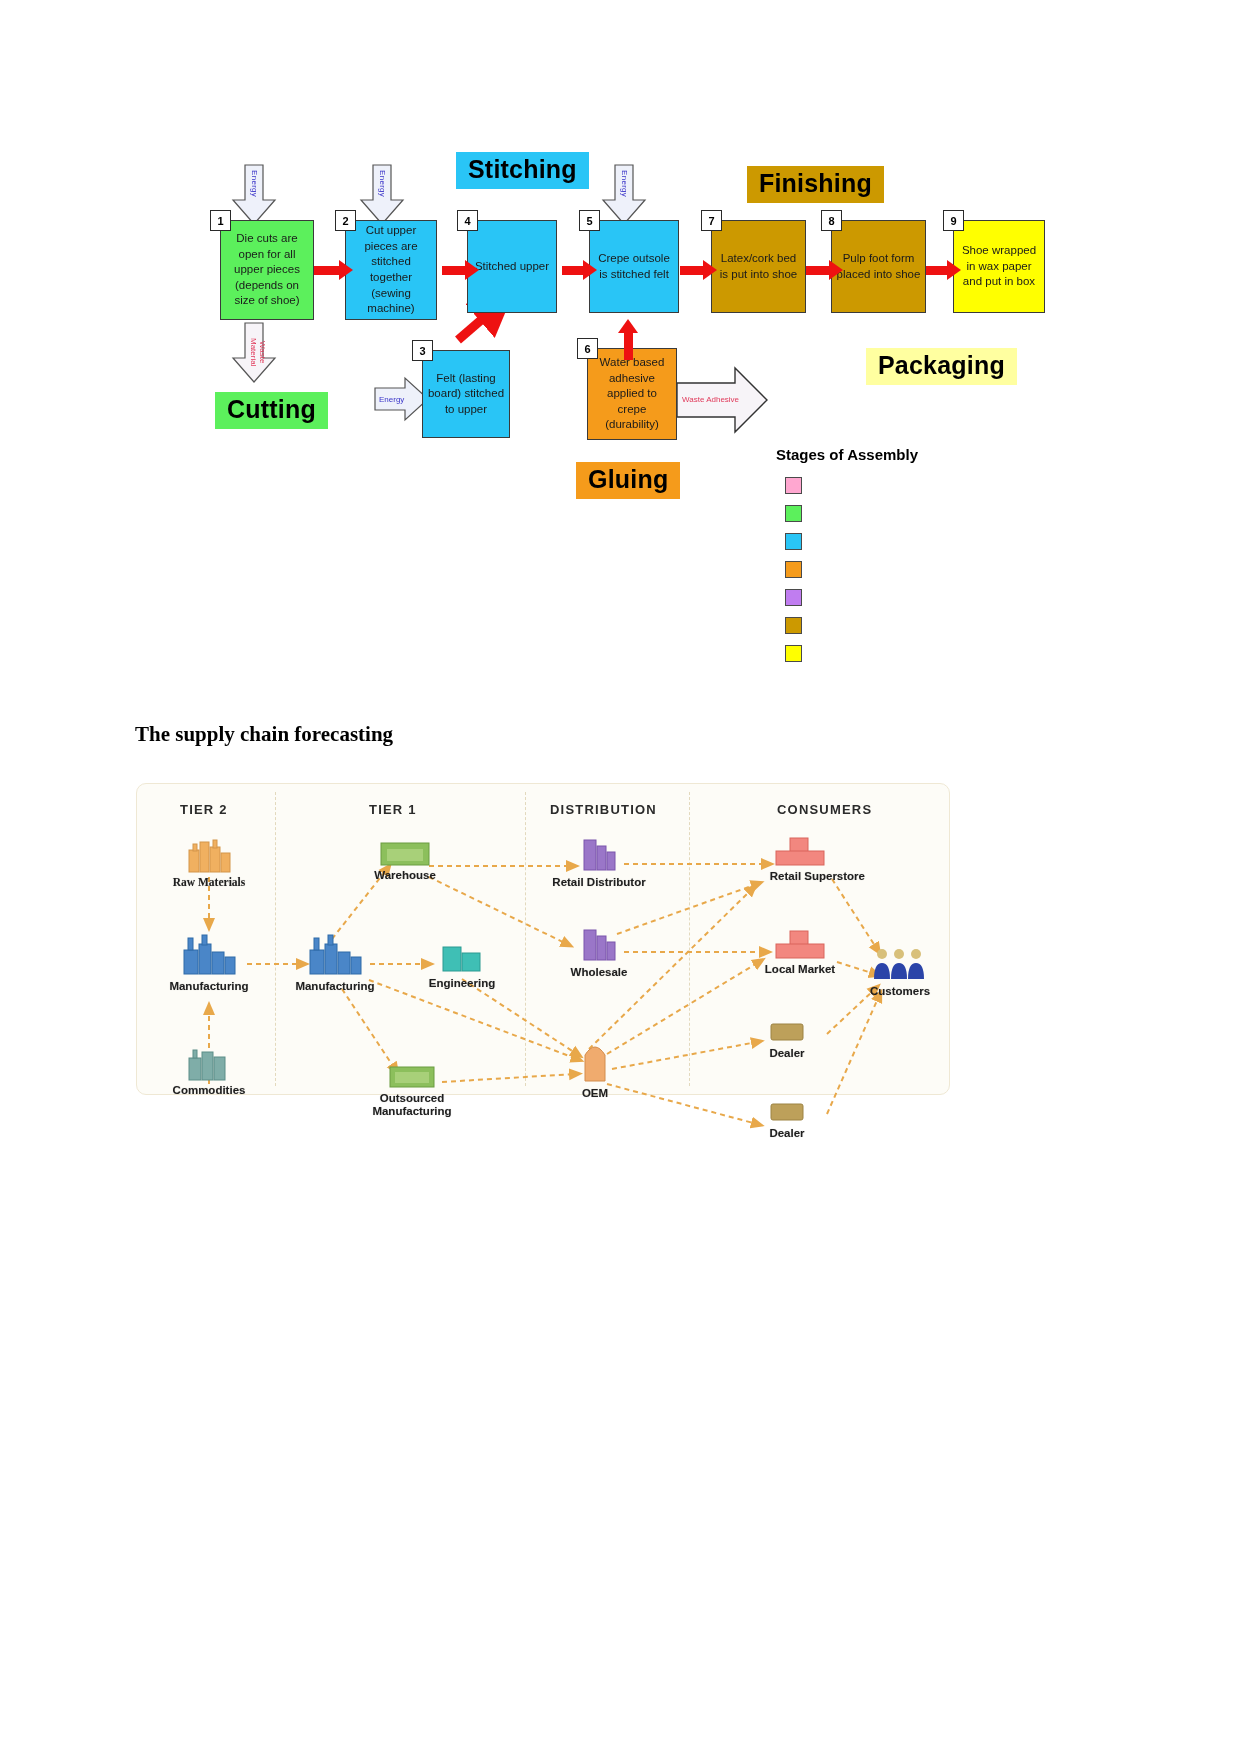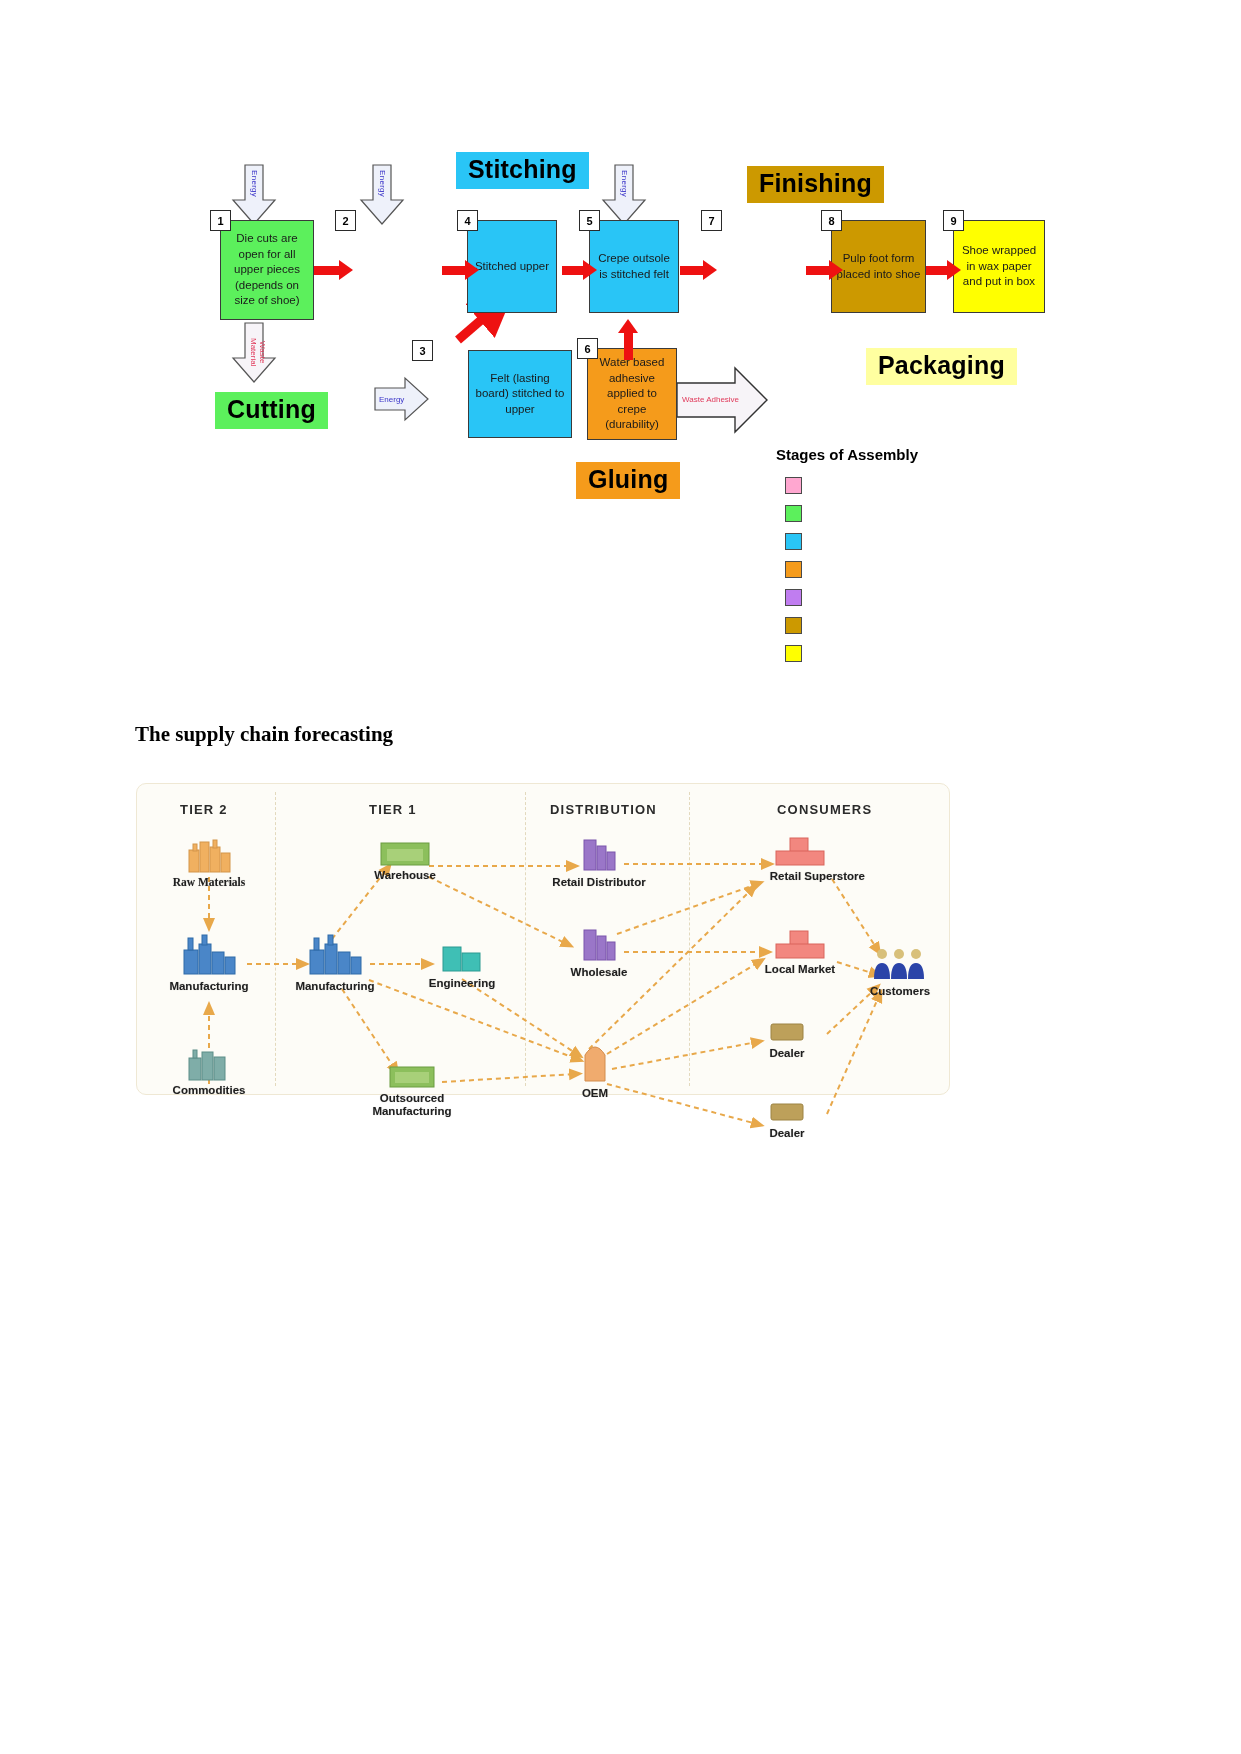--- a/index.html
+++ b/index.html
@@ -255,34 +255,36 @@
           <polygon points="0,0 5,2.5 0,5" fill="#ee1111"></polygon>
         </marker>
       </defs>
       <line x1="268" y1="200" x2="305" y2="168" stroke="#ee1111" stroke-width="9" marker-end="url(#redhead)"></line>
     </svg>
 
     <div class="pnum" style="left:20px; top:70px;">1</div>
     <div class="pbox" style="left:30px; top:80px; width:94px; height:100px; background:#5cf05c;">Die cuts are open for all upper pieces (depends on size of shoe)</div>
 
     <div class="pnum" style="left:145px; top:70px;">2</div>
+    <div class="pbox" style="left:155px; top:80px; width:92px; height:100px; background:#29c5f6;">Cut upper pieces are stitched together (sewing machine)</div>
 
     <div class="pnum" style="left:267px; top:70px;">4</div>
     <div class="pbox" style="left:277px; top:80px; width:90px; height:93px; background:#29c5f6;">Stitched upper</div>
 
     <div class="pnum" style="left:222px; top:200px;">3</div>
-    <div class="pbox" style="left:232px; top:210px; width:104px; height:88px; background:#29c5f6;margin-left:46px;">Felt (lasting board) stitched to upper</div>
+    <div class="pbox" style="left:232px; top:210px; width:88px; height:88px; background:#29c5f6;">Felt (lasting board) stitched to upper</div>
 
     <div class="pnum" style="left:389px; top:70px;">5</div>
     <div class="pbox" style="left:399px; top:80px; width:90px; height:93px; background:#29c5f6;">Crepe outsole is stitched felt</div>
 
     <div class="pnum" style="left:387px; top:198px;">6</div>
     <div class="pbox" style="left:397px; top:208px; width:90px; height:92px; background:#f59b1b;">Water based adhesive applied to crepe (durability)</div>
 
     <div class="pnum" style="left:511px; top:70px;">7</div>
+    <div class="pbox" style="left:521px; top:80px; width:95px; height:93px; background:#cc9900;">Latex/cork bed is put into shoe</div>
 
     <div class="pnum" style="left:631px; top:70px;">8</div>
     <div class="pbox" style="left:641px; top:80px; width:95px; height:93px; background:#cc9900;">Pulp foot form placed into shoe</div>
 
     <div class="pnum" style="left:753px; top:70px;">9</div>
     <div class="pbox" style="left:763px; top:80px; width:92px; height:93px; background:#ffff00;">Shoe wrapped in wax paper and put in box</div>
 
     <div class="legend-title" style="left:586px; top:306px;">Stages of Assembly</div>
     <div class="swatch" style="left:595px; top:337px; background:#ffa7d0;"></div>
     <div class="swatch" style="left:595px; top:365px; background:#5cf05c;"></div>

